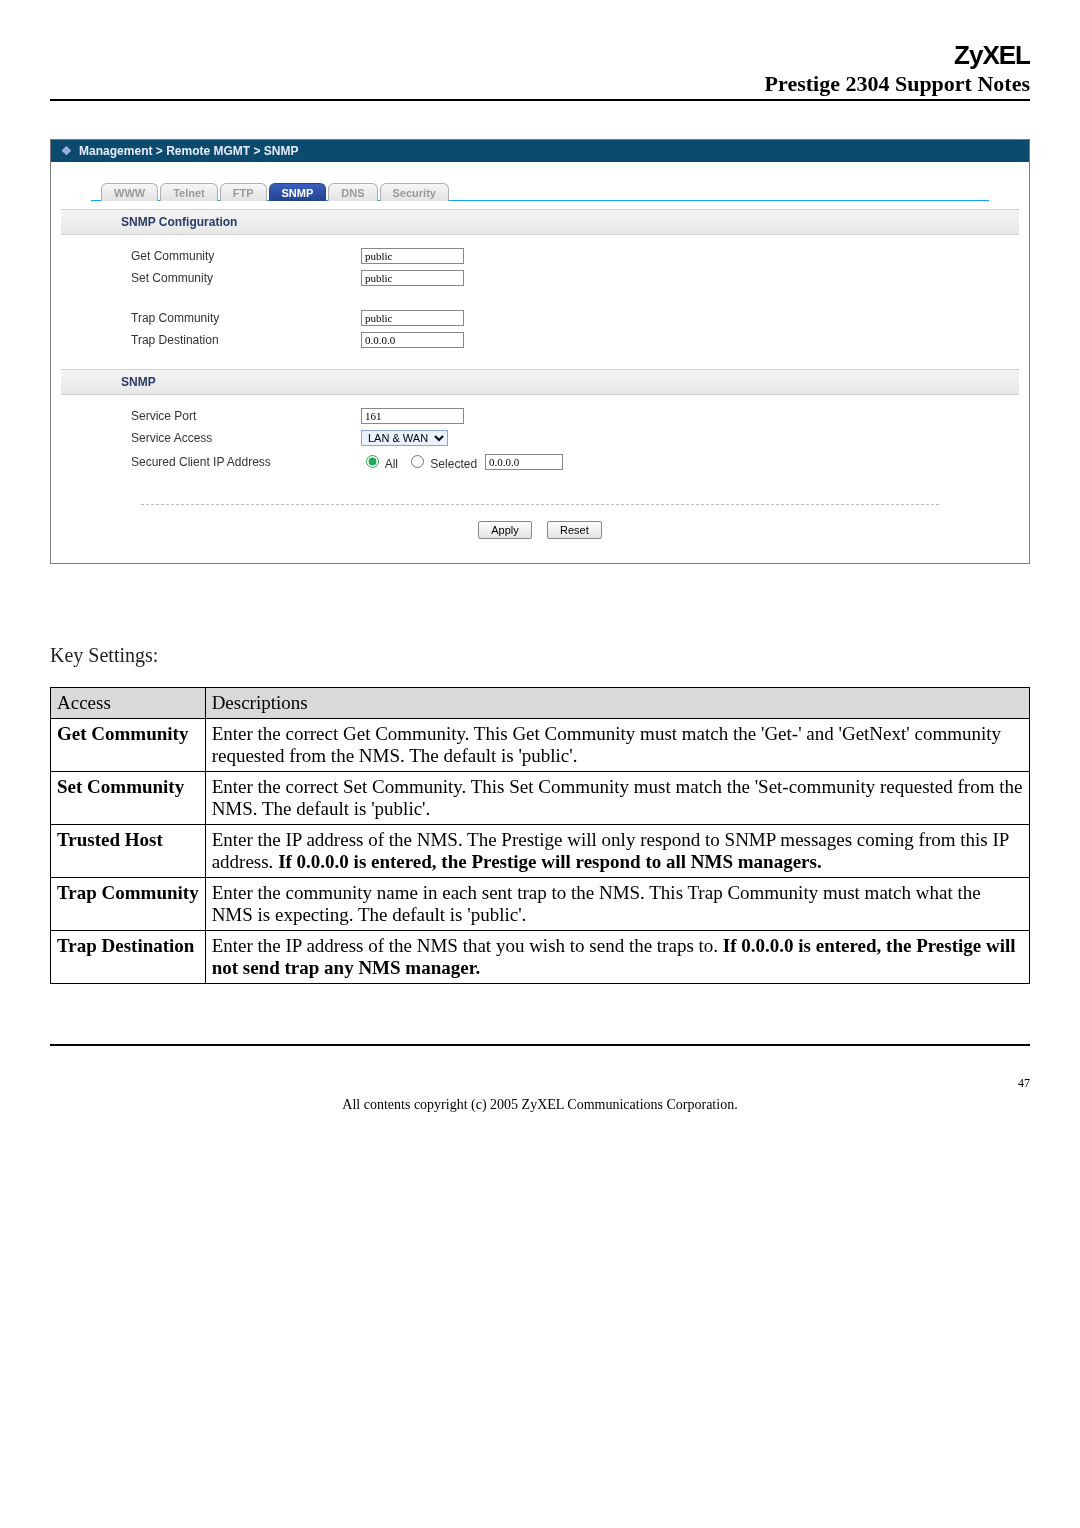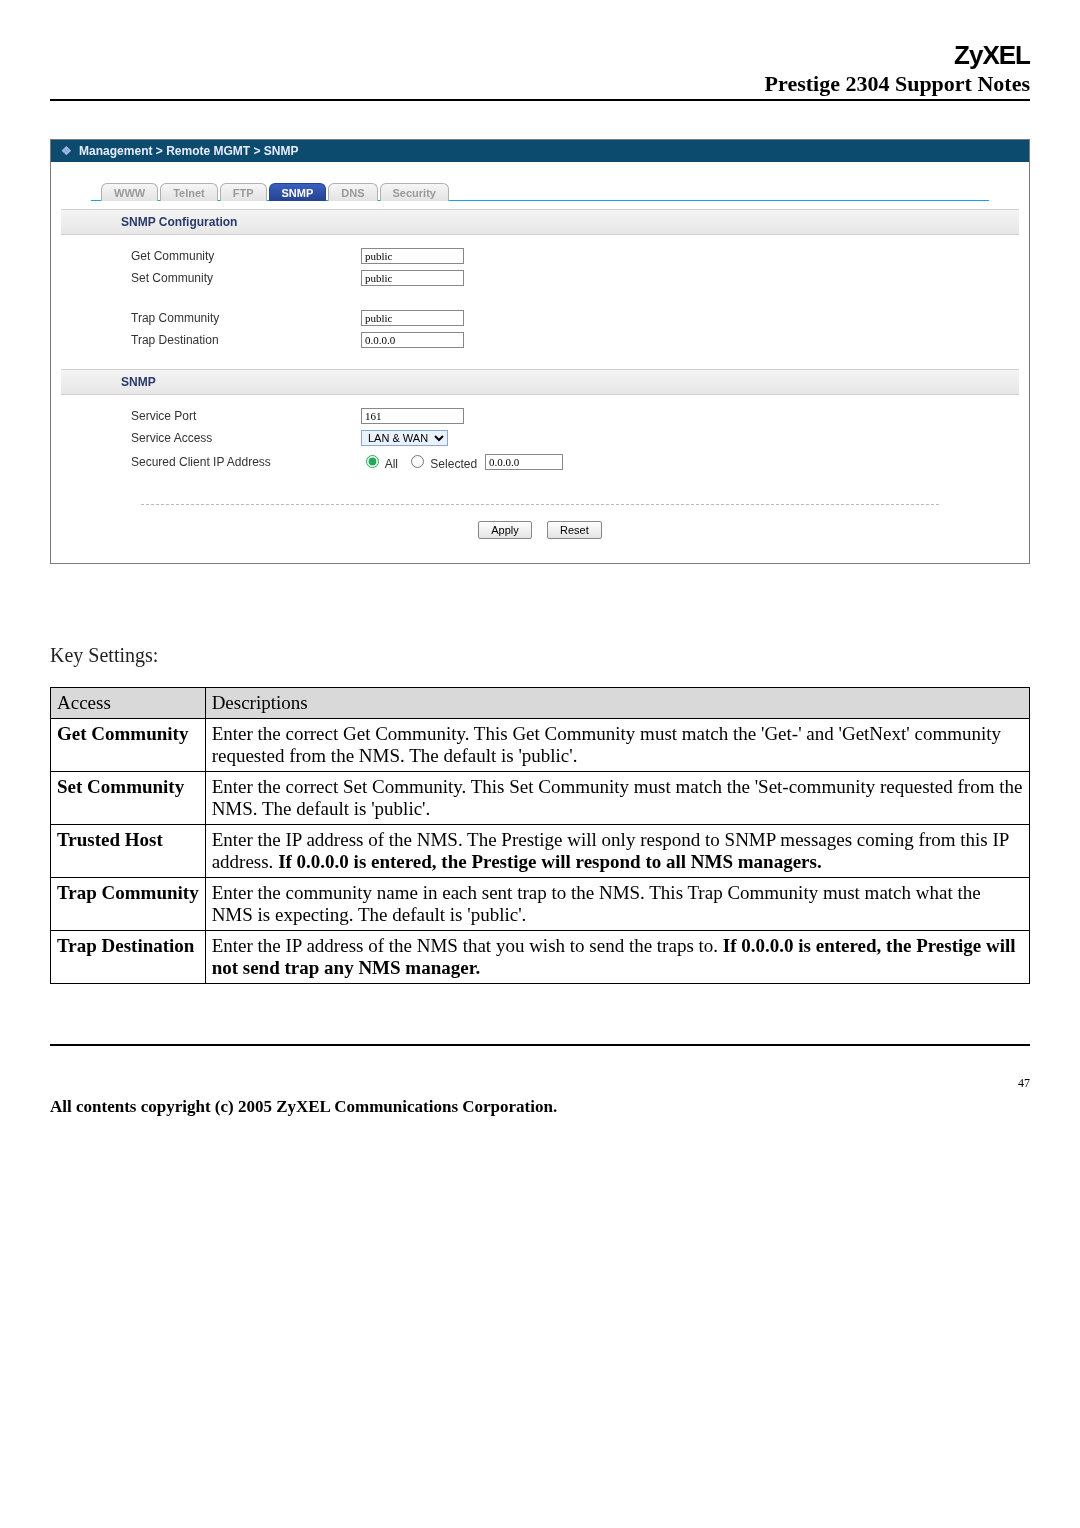--- a/index.html
+++ b/index.html
@@ -172,23 +172,23 @@
   .footer-line {
     border-top: 2px solid #000;
     margin-top: 60px;
   }
   .page-num {
     text-align: right;
     font-size: 12px;
     margin-top: 30px;
   }
   .copyright {
-    font-size: 17px;
+    text-align: center;
+    font-size: 14px;
     margin-top: 6px;
-    font-weight: bold;
   }
 </style>
 </head>
 <body>
 
 <div class="header-row">
   <div class="logo">ZyXEL</div>
   <div class="doc-title">Prestige 2304 Support Notes</div>
 </div>
 

